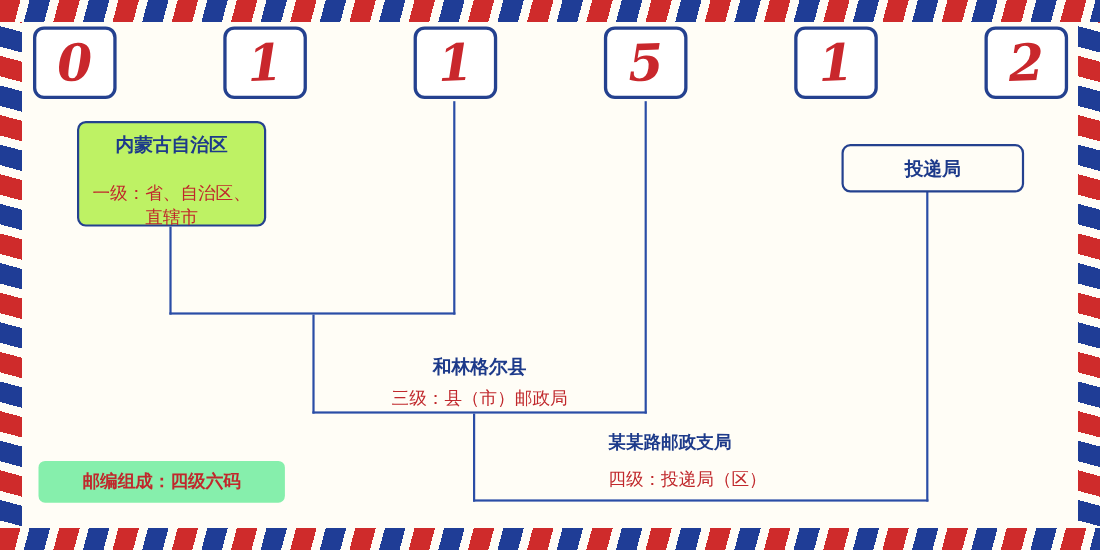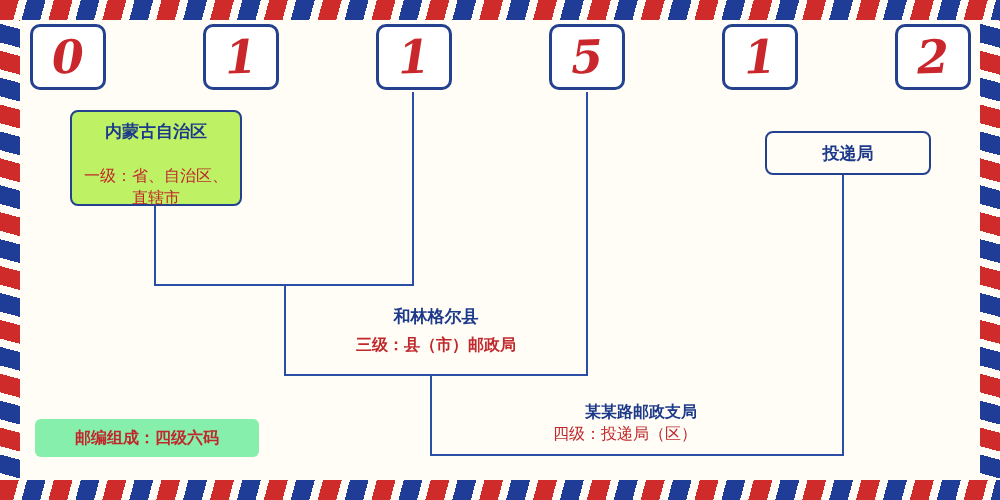--- a/index.html
+++ b/index.html
@@ -59,31 +59,31 @@
   .level1-box .level-desc{margin:22px 10px 0 10px;}
 
   
   .level2-label{
     position:absolute;left:180px;top:252px;width:150px;
     text-align:center;z-index:3;
   }
 
   
   .level3-label{
-    position:absolute;left:300px;top:305px;width:272px;
+    position:absolute;left:300px;top:322px;width:272px;
     text-align:center;z-index:3;
   }
-  .level3-label .level-desc{margin-top:6px;font-weight:bold;}
+  .level3-label .level-desc{margin-top:6px;}
 
   
   .level4-label{
-    position:absolute;left:553px;top:402px;z-index:3;text-align:right;
+    position:absolute;left:553px;top:392px;z-index:3;text-align:left;
   }
   .level4-label .place-name{font-size:16px;}
-  .level4-label .level-desc{margin-top:0;}
+  .level4-label .level-desc{margin-top:12px;}
 
   
   .delivery-box{
     position:absolute;left:765px;top:103px;width:166px;height:44px;
     border:2px solid #24418f;border-radius:8px;background:#fffdf6;
     box-sizing:border-box;z-index:3;
     display:flex;align-items:center;justify-content:center;margin-top:28px;
   }
   .delivery-box .place-name{font-size:17px;}
 

